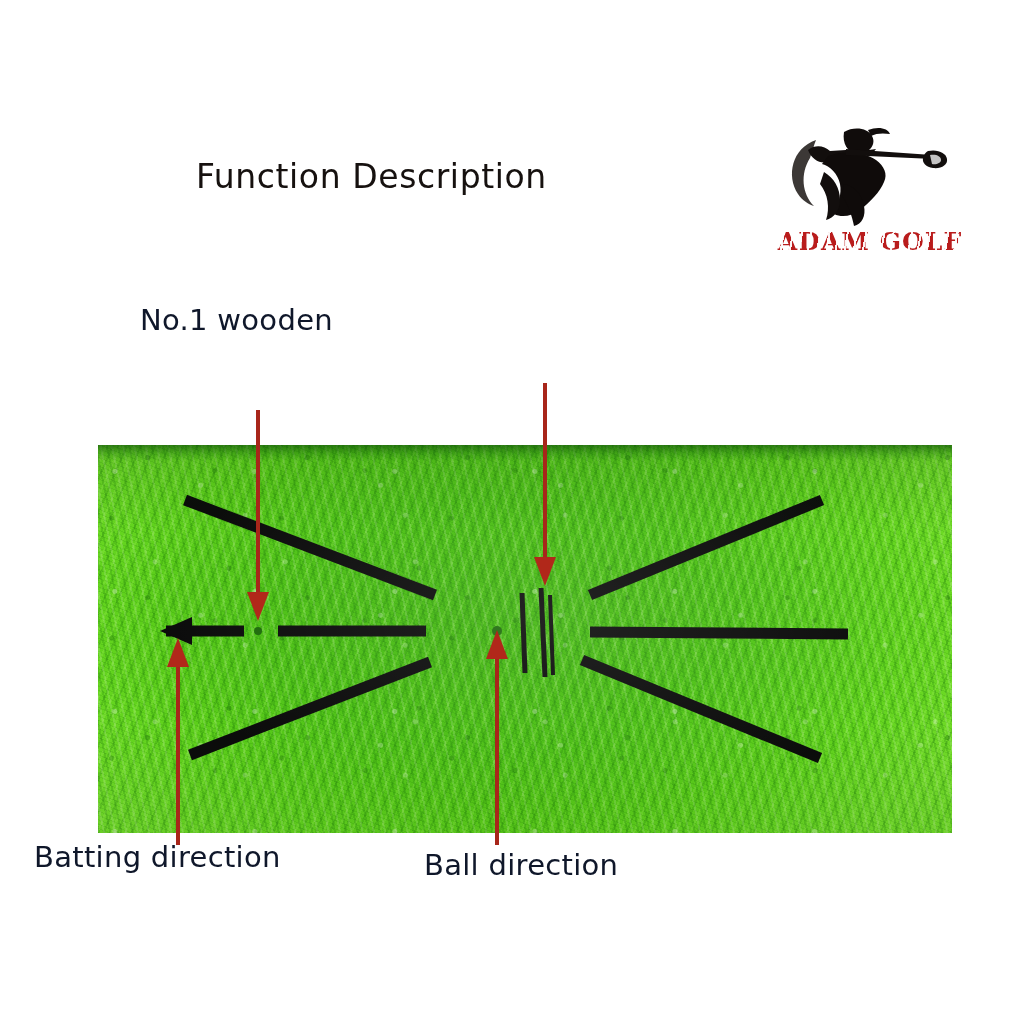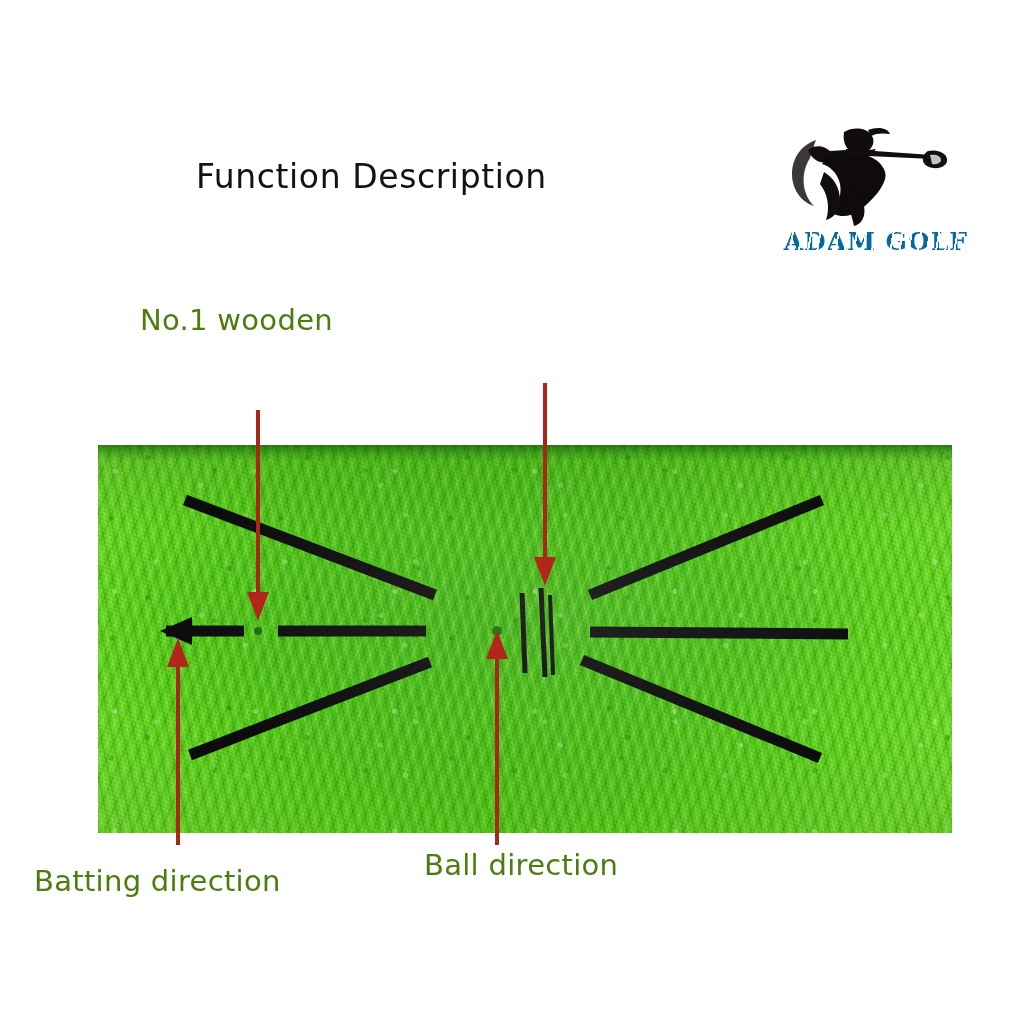--- a/index.html
+++ b/index.html
@@ -43,26 +43,26 @@
     left: 0;
     top: 0;
     width: 196px;
     height: 108px;
   }
   #brand-name {
     position: absolute;
     left: 0;
     top: 105px;
     width: 196px;
-    text-align: right;
+    text-align: center;
     font-family: "DejaVu Serif", serif;
     font-size: 25px;
     font-weight: 700;
     letter-spacing: 1px;
-    color: #0369a1;
+    color: #b91c1c;
     white-space: nowrap;
   }
   
   #brand-name::after {
     content: "";
     position: absolute;
     left: 4px;
     top: 4px;
     right: 4px;
     height: 24px;
@@ -73,32 +73,32 @@
         rgba(255,255,255,0) 7px,
         rgba(255,255,255,0.95) 7px,
         rgba(255,255,255,0.95) 9px
       );
     pointer-events: none;
   }
 
   
   .callout {
     position: absolute;
-    color: #4d7c0f;
+    color: #0f172a;
     font-family: "DejaVu Sans", sans-serif;
     font-size: 29px;
     font-weight: 500;
     letter-spacing: 0.3px;
     white-space: nowrap;
     line-height: 1.24;
   }
   #label-tee       { left: 140px; top: 303px; }
   #label-tee .ln2  { display: block; margin-top: 12px; }
   #label-hardcore  { left: 472px; top: 340px; }
-  #label-batting   { left: 34px;  top: 864px; }
+  #label-batting   { left: 34px;  top: 840px; }
   #label-ball      { left: 424px; top: 848px; }
 
   
   #mat {
     position: absolute;
     left: 98px;
     top: 445px;
     width: 854px;
     height: 388px;
     overflow: hidden;

